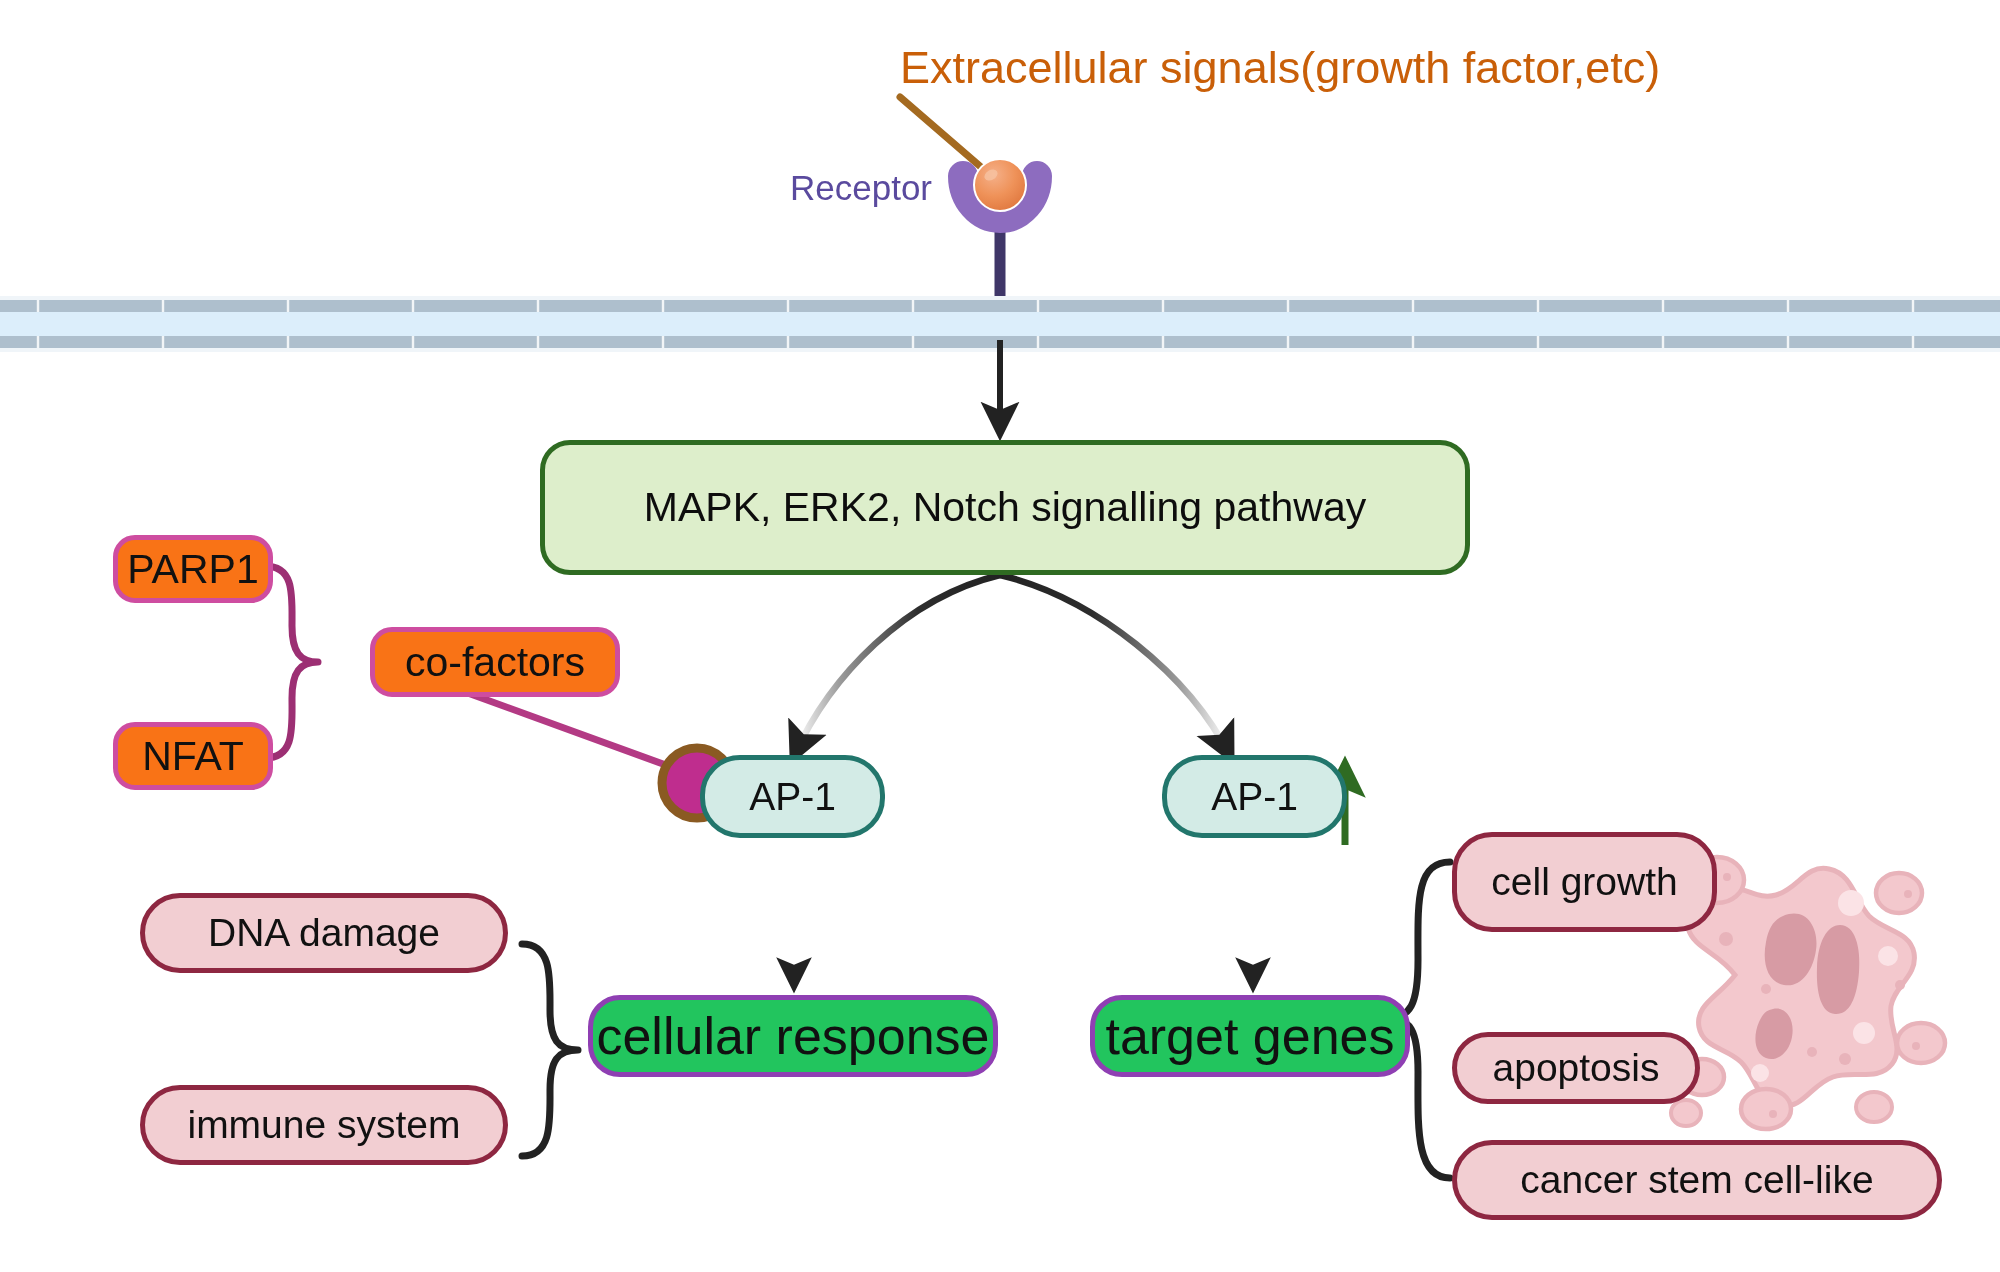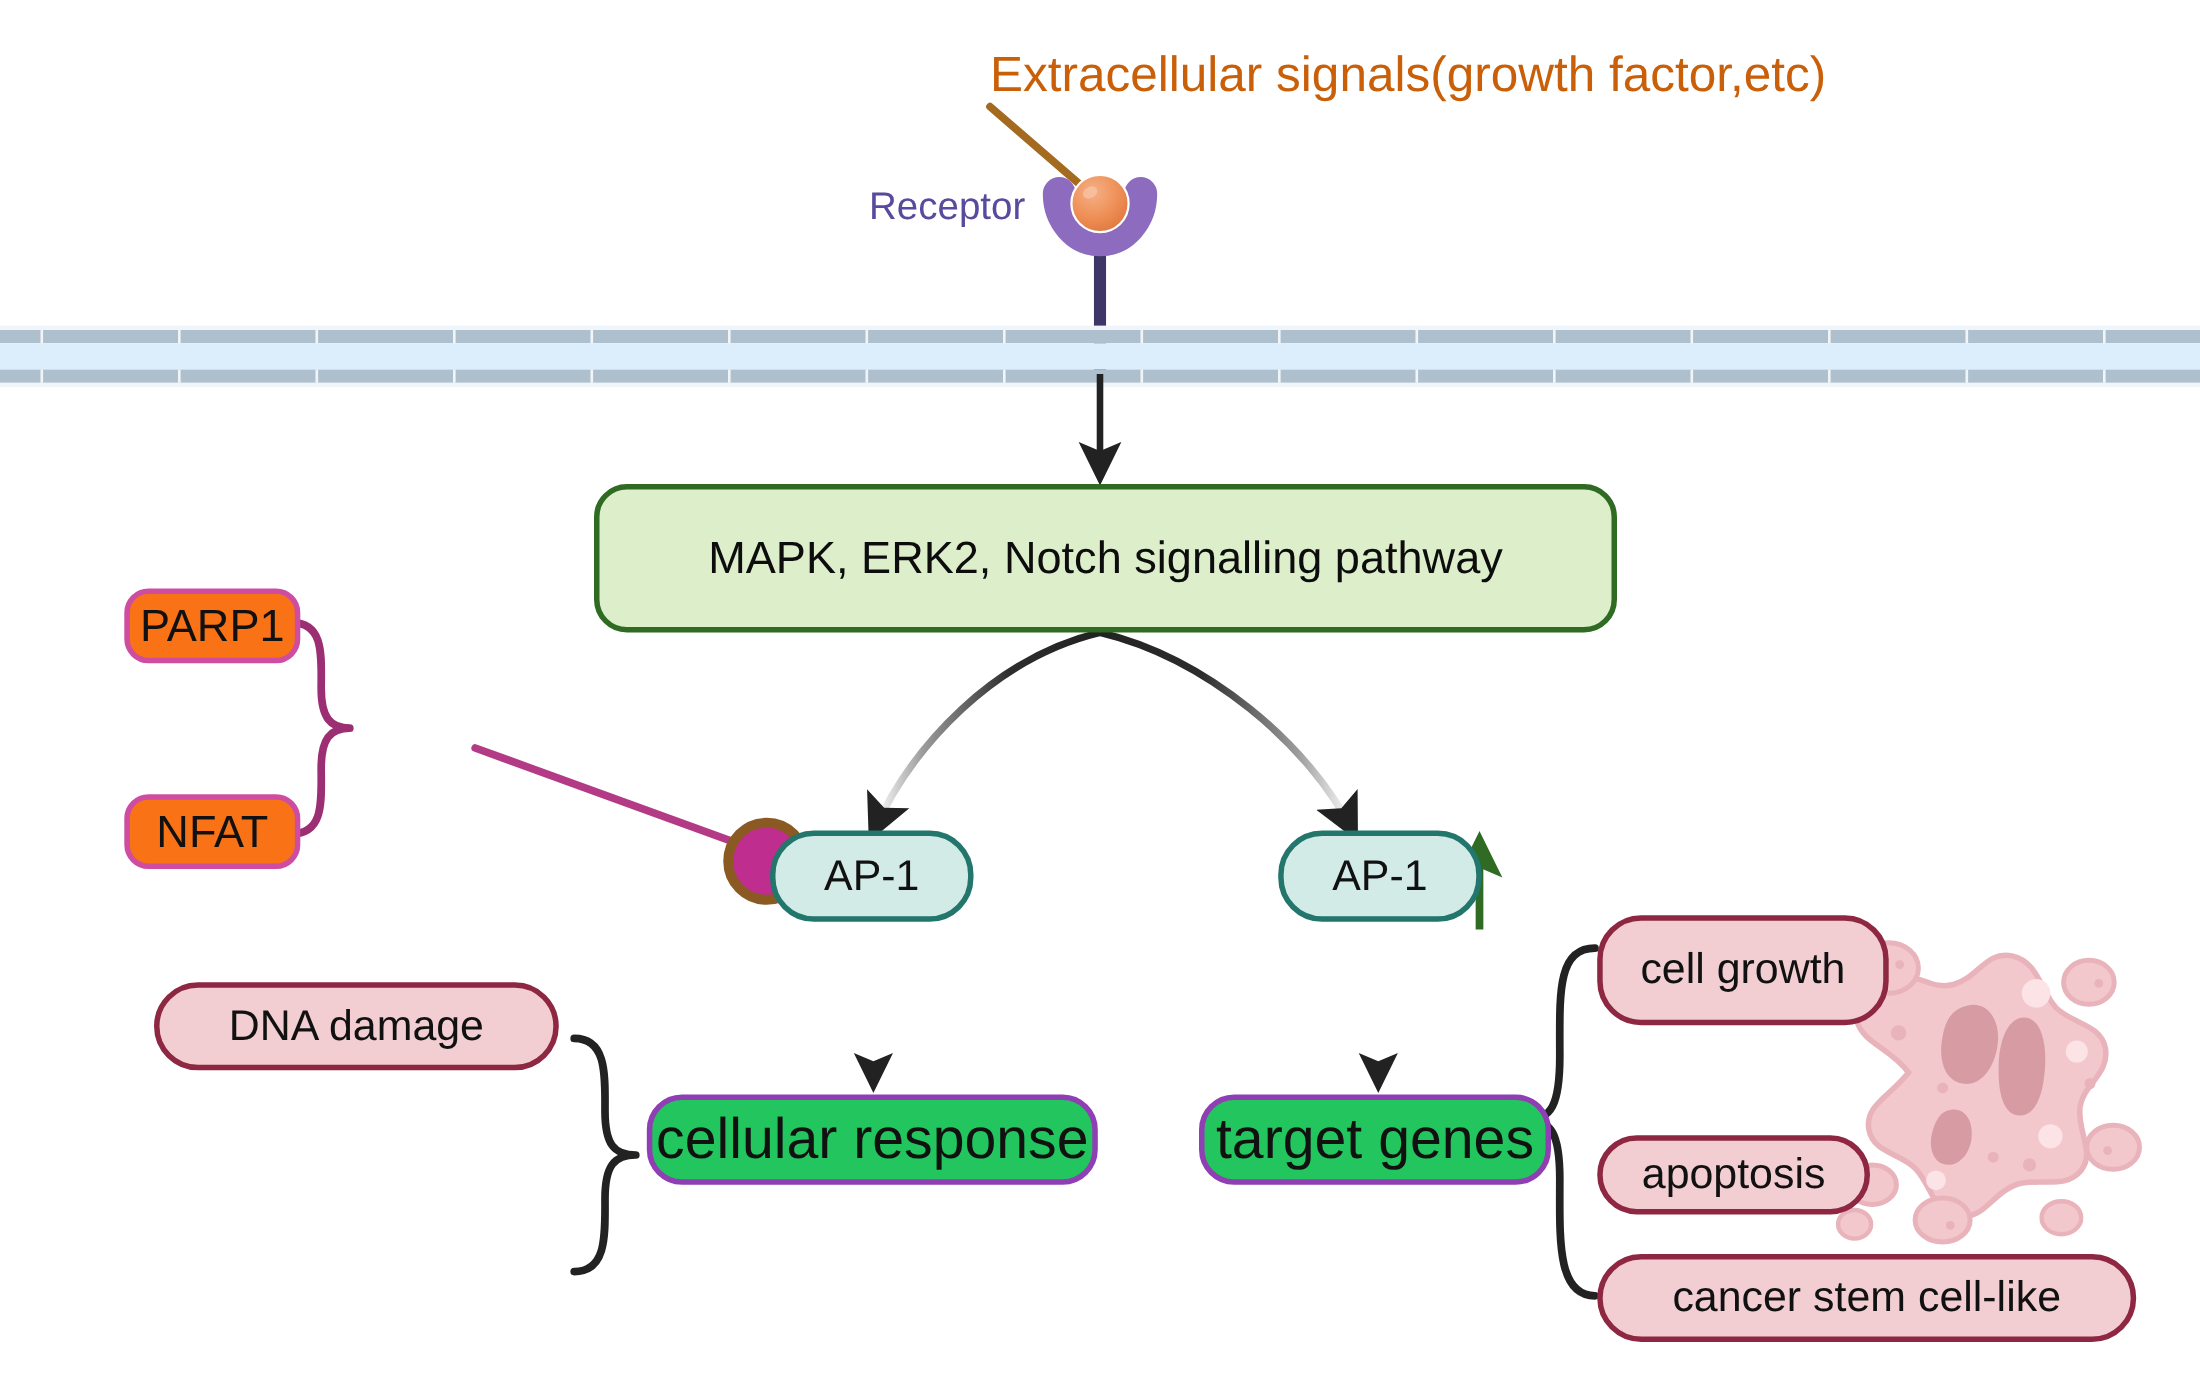--- a/index.html
+++ b/index.html
@@ -266,31 +266,33 @@
   <div class="label-plain lbl-extracellular" style="left:900px; top:42px;">Extracellular signals(growth factor,etc)</div>
 
   <div class="label-plain lbl-receptor" style="left:790px; top:168px;">Receptor</div>
 
   <div class="node pill n-mapk" style="left:540px; top:440px; width:930px; height:135px;">MAPK, ERK2, Notch signalling pathway</div>
 
   <div class="node pill n-cofactor" style="left:113px; top:535px; width:160px; height:68px;">PARP1</div>
 
   <div class="node pill n-cofactor" style="left:113px; top:722px; width:160px; height:68px;">NFAT</div>
 
+  <div class="node pill n-cofactor" style="left:370px; top:627px; width:250px; height:70px;">co-factors</div>
 
   <div class="node pill n-ap1" style="left:700px; top:755px; width:185px; height:83px;">AP-1</div>
 
   <div class="node pill n-ap1" style="left:1162px; top:755px; width:185px; height:83px;">AP-1</div>
 
   <div class="node pill n-response" style="left:588px; top:995px; width:410px; height:82px;">cellular response</div>
 
   <div class="node pill n-response" style="left:1090px; top:995px; width:320px; height:82px;">target genes</div>
 
   <div class="node pill n-outcome" style="left:140px; top:893px; width:368px; height:80px;">DNA damage</div>
 
+  <div class="node pill n-outcome" style="left:140px; top:1085px; width:368px; height:80px;">immune system</div>
 
   <div class="node pill n-outcome" style="left:1452px; top:832px; width:265px; height:100px;">cell growth</div>
 
   <div class="node pill n-outcome" style="left:1452px; top:1032px; width:248px; height:72px;">apoptosis</div>
 
   <div class="node pill n-outcome" style="left:1452px; top:1140px; width:490px; height:80px;">cancer stem cell-like</div>
 
 </div>
 
 </body></html>

